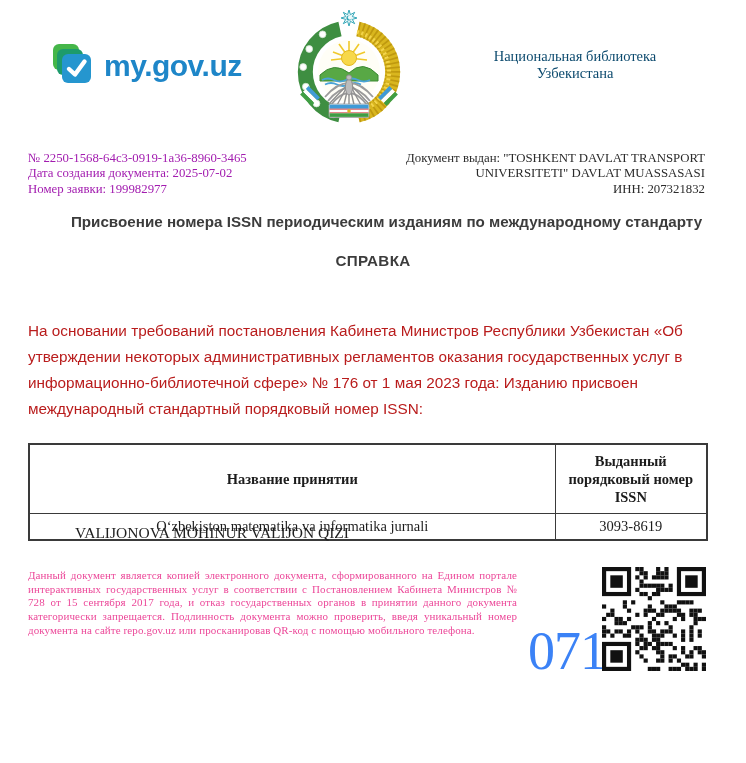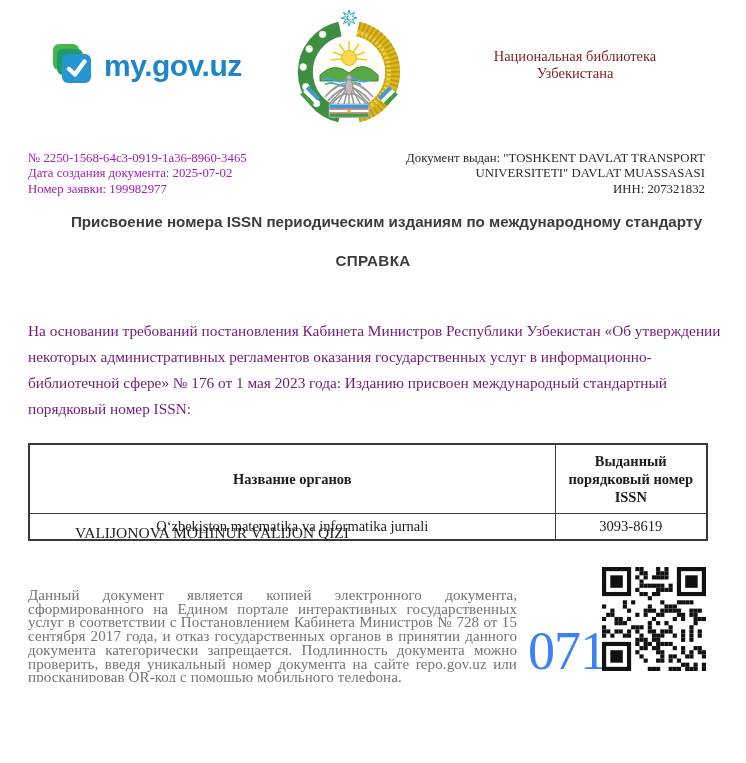--- a/index.html
+++ b/index.html
@@ -13,63 +13,63 @@
   }
   
   .logo{position:absolute;left:52px;top:44px;display:flex;align-items:center;gap:8px;}
   .logo-text{
     font-family:"Liberation Sans","DejaVu Sans",sans-serif;
     font-size:30px;font-weight:bold;color:#1e86c8;letter-spacing:-0.5px;
   }
   .emblem{position:absolute;left:297px;top:8px;}
   .org-name{
     position:absolute;left:430px;top:48px;width:290px;
-    text-align:center;font-size:14.5px;line-height:17px;color:#7f1d1d;
+    text-align:center;font-size:14.5px;line-height:17px;color:#0c4a6e;
   }
   
   .meta-left{position:absolute;left:28px;top:151px;font-size:12.8px;line-height:15.3px;color:#a21caf;}
   .meta-right{position:absolute;right:41px;top:151px;text-align:right;font-size:12.8px;line-height:15.3px;color:#2b2b2b;}
   
   .doc-title{
     position:absolute;left:0;right:0;top:213px;text-align:center;
     font-family:"Liberation Sans","DejaVu Sans",sans-serif;
     font-size:15.2px;font-weight:bold;color:#3c3c3c;padding-left:27px;
   }
   .doc-subtitle{
     position:absolute;left:0;right:0;top:252px;text-align:center;
     font-family:"Liberation Sans","DejaVu Sans",sans-serif;
     font-size:15.2px;font-weight:bold;color:#3c3c3c;letter-spacing:0.3px;
   }
   
   .doc-body{
     position:absolute;left:28px;top:318px;width:694px;
-    font-family:Liberation Serif, serif;
-    font-size:15.3px;line-height:26px;color:#701a75;
+    font-family:Liberation Sans, sans-serif;
+    font-size:15.3px;line-height:26px;color:#b91c1c;
   }
   
   .issn-table{
     position:absolute;left:28px;top:443px;width:678px;
     border-collapse:collapse;table-layout:fixed;
     font-size:14.5px;color:#1c1c1c;
   }
   .issn-table th,.issn-table td{
     border:1px solid #3a3a3a;text-align:center;vertical-align:middle;
   }
   .issn-table{border:2px solid #3a3a3a;}
   .issn-table th{font-weight:bold;padding:7px 0;line-height:18px;}
   .issn-table td{padding:2px 6px;height:21px;}
   .col-journal{width:526px;}
   .col-issn{width:152px;}
   
   .applicant{position:absolute;left:75px;top:524px;font-size:15.5px;color:#1f1f1f;}
   
   .disclaimer{
-    position:absolute;left:28px;top:589px;width:489px;
-    font-size:15px;line-height:13.7px;letter-spacing:0.1px;
-    text-align:justify;color:#737373;
+    position:absolute;left:28px;top:569px;width:489px;
+    font-size:11px;line-height:13.7px;letter-spacing:0.1px;
+    text-align:justify;color:#ec4899;
   }
   .verify-code{
     position:absolute;left:528px;top:594px;
     font-size:54px;line-height:40px;color:#3b82f6;letter-spacing:-1px;margin-top:37px;
   }
   .qr{position:absolute;left:602px;top:567px;width:104px;height:104px;}
 </style>
 </head>
 <body>
 
@@ -184,21 +184,21 @@
 
   <div class="doc-body">На основании требований постановления Кабинета Министров Республики Узбекистан «Об утверждении некоторых административных регламентов оказания государственных услуг в информационно-библиотечной сфере» № 176 от 1 мая 2023 года: Изданию присвоен международный стандартный порядковый номер ISSN:</div>
 
   <table class="issn-table">
     <colgroup>
         <col class="col-journal">
         <col class="col-issn">
       </colgroup>
     <tbody>
         <tr>
-      <th>Название органов</th>
+      <th>Название принятии</th>
       <th>Выданный порядковый номер ISSN</th>
     </tr>
     <tr>
       <td>O‘zbekiston matematika va informatika jurnali</td>
       <td>3093-8619</td>
     </tr>
   </tbody>
     </table>
 
   <div class="applicant">VALIJONOVA MOHINUR VALIJON QIZI</div>

